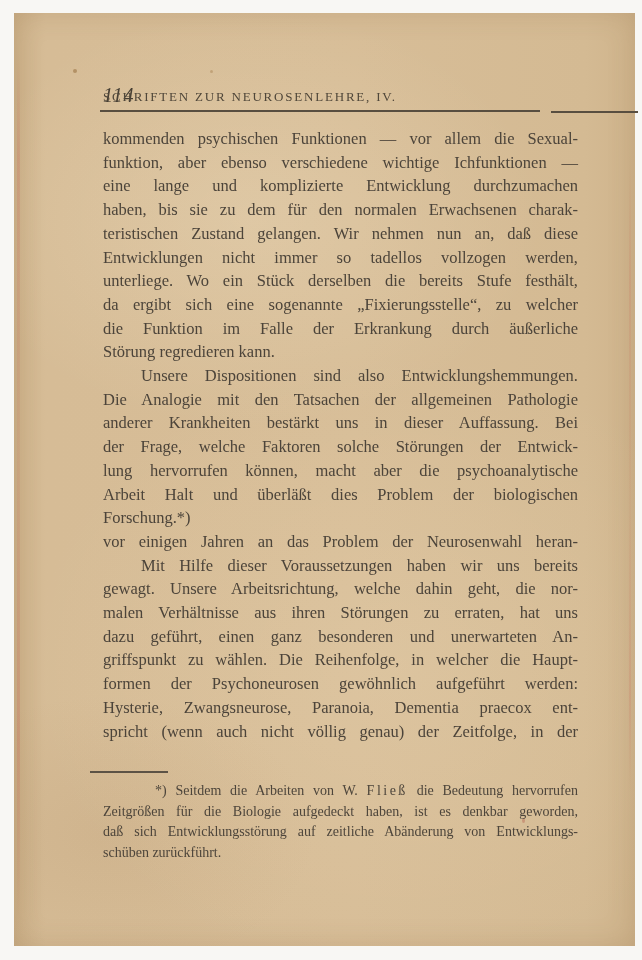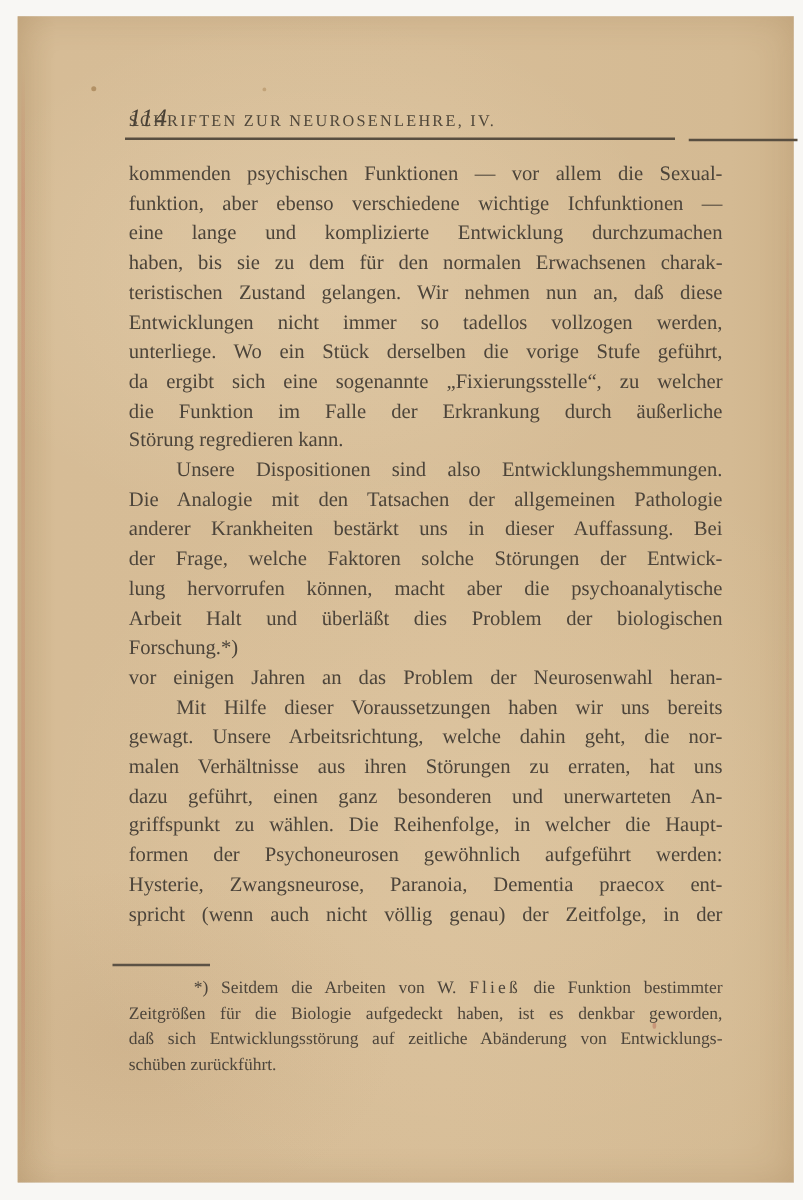--- a/index.html
+++ b/index.html
@@ -77,21 +77,21 @@
   <div class="rule-main"></div>
   <div class="rule-right"></div>
 
   <div class="body-text">
     <div class="bline">kommenden psychischen Funktionen — vor allem die Sexual-</div>
     <div class="bline">funktion, aber ebenso verschiedene wichtige Ichfunktionen —</div>
     <div class="bline">eine lange und komplizierte Entwicklung durchzumachen</div>
     <div class="bline">haben, bis sie zu dem für den normalen Erwachsenen charak-</div>
     <div class="bline">teristischen Zustand gelangen. Wir nehmen nun an, daß diese</div>
     <div class="bline">Entwicklungen nicht immer so tadellos vollzogen werden,</div>
-    <div class="bline">unterliege. Wo ein Stück derselben die vorige Stufe geführt,</div>
+    <div class="bline">unterliege. Wo ein Stück derselben die bereits Stufe festhält,</div>
     <div class="bline">da ergibt sich eine sogenannte „Fixierungsstelle“, zu welcher</div>
     <div class="bline">die Funktion im Falle der Erkrankung durch äußerliche</div>
     <div class="bline endp">Störung regredieren kann.</div>
     <div class="bline ind">Unsere Dispositionen sind also Entwicklungshemmungen.</div>
     <div class="bline">Die Analogie mit den Tatsachen der allgemeinen Pathologie</div>
     <div class="bline">anderer Krankheiten bestärkt uns in dieser Auffassung. Bei</div>
     <div class="bline">der Frage, welche Faktoren solche Störungen der Entwick-</div>
     <div class="bline">lung hervorrufen können, macht aber die psychoanalytische</div>
     <div class="bline">Arbeit Halt und überläßt dies Problem der biologischen</div>
     <div class="bline endp">Forschung.*)</div>
@@ -102,18 +102,18 @@
     <div class="bline">dazu geführt, einen ganz besonderen und unerwarteten An-</div>
     <div class="bline">griffspunkt zu wählen. Die Reihenfolge, in welcher die Haupt-</div>
     <div class="bline">formen der Psychoneurosen gewöhnlich aufgeführt werden:</div>
     <div class="bline">Hysterie, Zwangsneurose, Paranoia, Dementia praecox ent-</div>
     <div class="bline">spricht (wenn auch nicht völlig genau) der Zeitfolge, in der</div>
   </div>
 
   <div class="fn-rule"></div>
 
   <div class="footnote">
-    <div class="fline ind"><span>*) Seitdem die Arbeiten von W. </span><span class="sperr">Fließ</span><span> die Funktion bestimmter</span></div>
+    <div class="fline ind"><span>*) Seitdem die Arbeiten von W. </span><span class="sperr">Fließ</span><span> die Bedeutung hervorrufen</span></div>
     <div class="fline">Zeitgrößen für die Biologie aufgedeckt haben, ist es denkbar geworden,</div>
     <div class="fline">daß sich Entwicklungsstörung auf zeitliche Abänderung von Entwicklungs-</div>
     <div class="fline endp">schüben zurückführt.</div>
   </div>
 </div>
 
 </body></html>

